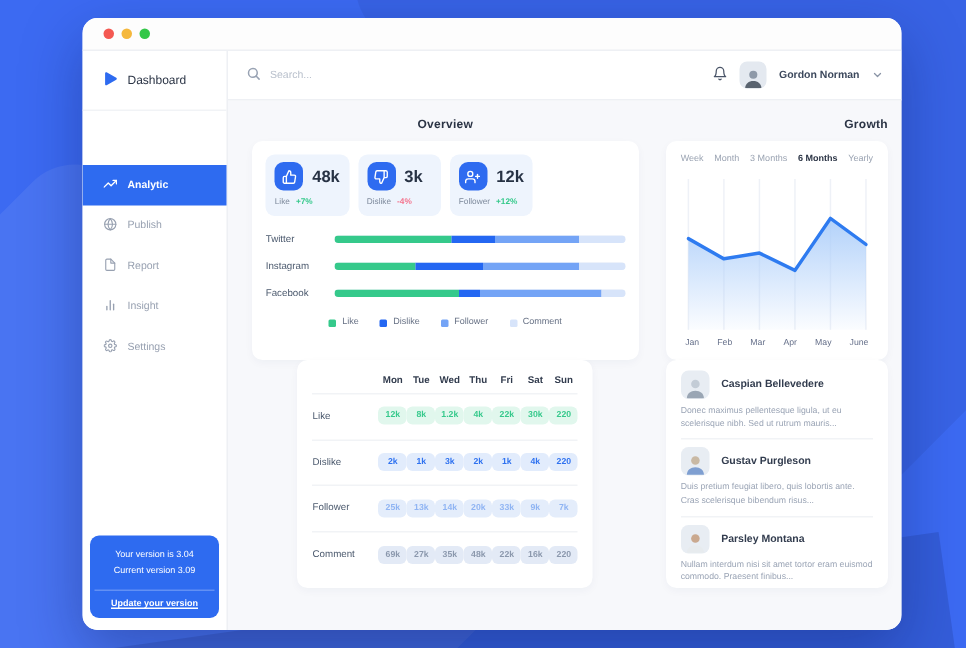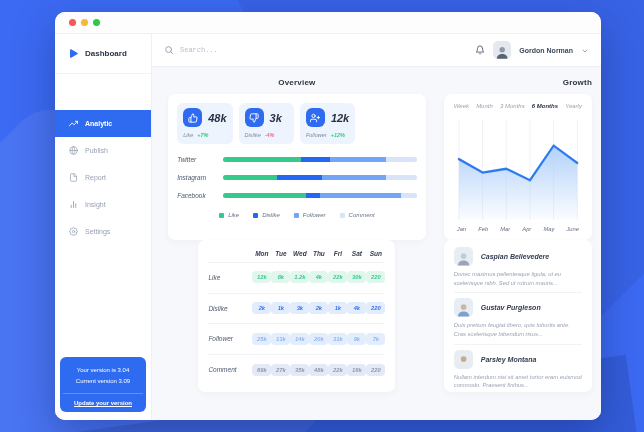--- a/index.html
+++ b/index.html
@@ -25,49 +25,49 @@
   }
   .titlebar { height: 22px; flex: 0 0 22px; background: #fdfdfd; border-bottom: 1px solid #eef0f4; display: flex; align-items: center; padding-left: 14px; gap: 5px; }
   .dot { width: 7px; height: 7px; border-radius: 50%; display: inline-block; }
 
   .win-content { flex: 1; display: flex; min-height: 0; }
 
   
   .sidebar { width: 97px; flex: 0 0 97px; background: #fff; border-right: 1px solid #eef0f4; position: relative; }
   .logo { height: 40px; display: flex; align-items: center; gap: 6px; padding-left: 13px; border-bottom: 1px solid #f1f3f6; }
   .logo svg { width: 11px; height: 11px; }
-  .logo-text { font-size: 8px; font-weight: bold; color: #2b3445; }
+  .logo-text { font-size: 8px; font-weight: normal; color: #2b3445; }
   .menu { margin-top: 36px; }
   .menu-item { height: 27px; display: flex; align-items: center; gap: 7px; padding-left: 14px; color: #98a1b1; font-size: 7px; cursor: pointer; }
   .menu-item svg { width: 9px; height: 9px; flex: 0 0 9px; }
   .menu-item.active { background: var(--accent-blue, #2e6bf0); color: #fff; font-weight: bold; }
   .version-box {
     position: absolute; left: 5px; right: 5px; bottom: 8px;
     background: var(--accent-blue, #2e6bf0); border-radius: 6px; color: #fff;
     text-align: center; font-size: 6px; padding: 8px 3px 0;
   }
   .version-box .vline { line-height: 1.8; white-space: nowrap; }
   .version-link { display: block; margin-top: 6px; padding: 6px 0; border-top: 1px solid rgba(255,255,255,.25); color: #fff; font-weight: bold; text-decoration: underline; font-size: 6px; cursor: pointer; }
 
   
   .main { flex: 1; background: #f7f8fb; display: flex; flex-direction: column; min-width: 0; }
   .topbar { height: 33px; flex: 0 0 33px; background: #fff; border-bottom: 1px solid #eef0f4; display: flex; align-items: center; padding: 0 12px; gap: 6px; }
   .topbar svg { width: 10px; height: 10px; }
-  .search { border: none; outline: none; background: transparent; font-size: 7px; color: #5b6575; width: 120px; font-family: Liberation Mono, monospace; }
+  .search { border: none; outline: none; background: transparent; font-size: 7px; color: #5b6575; width: 120px; font-family: Liberation Sans, sans-serif; }
   .search::placeholder { color: #b9c0cc; }
   .topbar-right { margin-left: auto; display: flex; align-items: center; gap: 8px; }
   .avatar { width: 18px; height: 18px; border-radius: 5px; background: #e4e9f0; display: flex; align-items: flex-end; justify-content: center; overflow: hidden; cursor: pointer; }
   .avatar svg, .c-avatar svg { width: 80%; height: 80%; }
   .username { font-size: 7px; color: #3c485c; font-weight: bold; cursor: pointer; }
 
   .page { flex: 1; display: flex; gap: 9px; padding: 2px 9px 10px 7px; min-height: 0; }
   .col-left { flex: 1.86; min-width: 0; display: flex; flex-direction: column; align-items: center; }
   .col-right { flex: 1; min-width: 0; display: flex; flex-direction: column; align-items: flex-end; }
   h2.sec { font-size: 8px; color: #2b3445; margin: 9px 0 7px; letter-spacing: .2px; }
-  .card { background: #fff; border-radius: 7px; box-shadow: 0 2px 6px rgba(30,50,90,.04); overflow: hidden; font-style: italic; }
+  .card { background: #fff; border-radius: 7px; box-shadow: 0 2px 6px rgba(30,50,90,.04); overflow: hidden; }
 
   
   .card.overview { height: 146px; padding: 9px; display: flex; flex-direction: column; }
   .stats { display: grid; grid-template-columns: repeat(4, 1fr); gap: 6px; }
   .stat { background: #eef4fd; border-radius: 6px; padding: 5px 6px 6px; }
   .stat-top { display: flex; align-items: center; gap: 6px; }
   .stat-icon { width: 19px; height: 19px; border-radius: 6px; background: var(--accent-blue, #2e6bf0); display: flex; align-items: center; justify-content: center; }
   .stat-icon svg { width: 10px; height: 10px; }
   .stat-value { font-size: 11px; font-weight: bold; color: #273244; }
   .stat-bottom { margin-top: 5px; font-size: 5.5px; color: #7e8a9c; display: flex; gap: 4px; }

